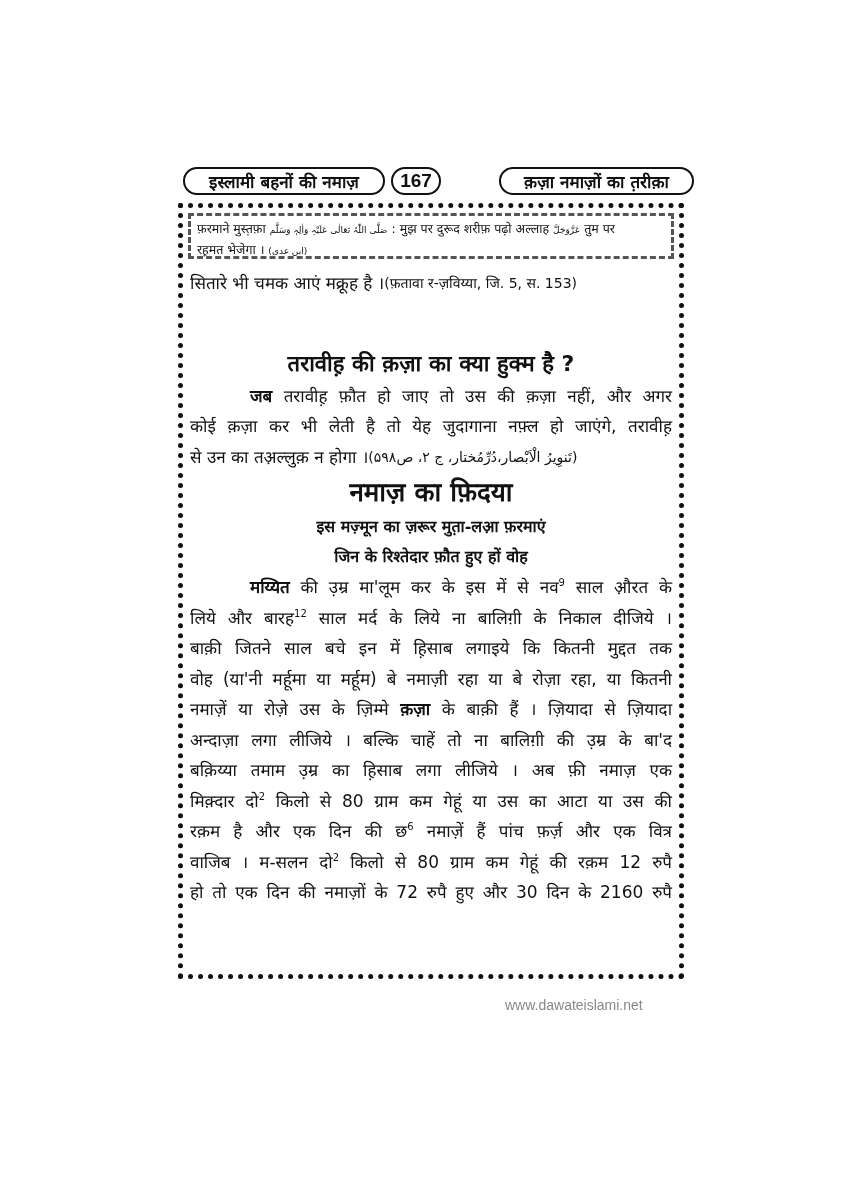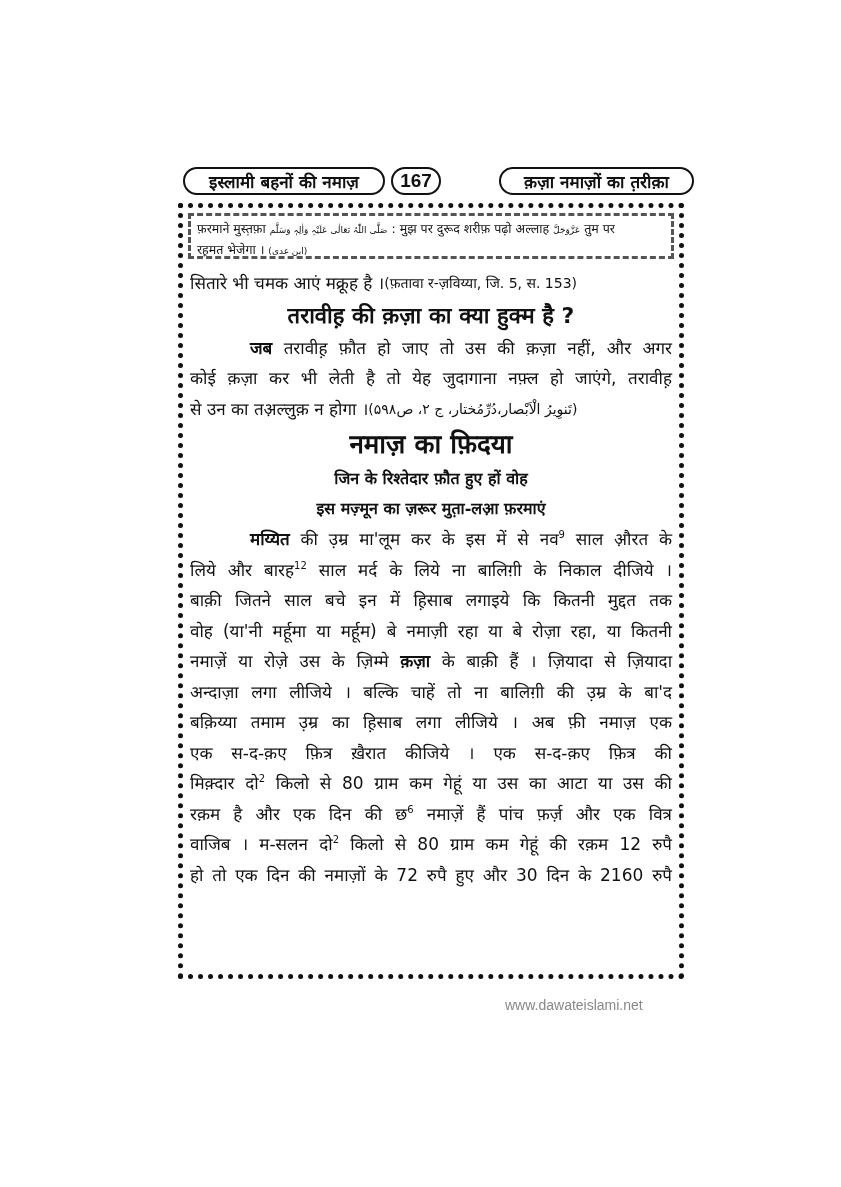--- a/index.html
+++ b/index.html
@@ -10,21 +10,21 @@
   .pill.num { left:208px; width:50px; font-family:"Liberation Sans", sans-serif; font-size:19px; }
   .pill.right { left:316px; width:195px; }
   .frame { position:absolute; top:203px; left:178px; width:506px; height:776px; box-sizing:border-box;
     border:5px dotted #111; }
   .notice { position:absolute; top:213px; left:188px; width:486px; height:46px; box-sizing:border-box; border:3px dashed #555; padding:3px 6px; font-size:12.5px; line-height:19px; }
   .notice b { font-weight:normal; }
   .arabic { font-size:9px; }
   .content { position:absolute; top:268px; left:190px; width:482px; font-size:17px; line-height:30.5px; }
   .line { white-space:nowrap; text-align:justify; text-align-last:justify; }
   .cite { font-size:14px; }
-  .h1 { text-align:center; font-weight:bold; font-size:22px; line-height:34px; }
+  .h1 { text-align:center; font-weight:bold; font-size:22px; line-height:34px;margin-top:48px; }
   .h0 { text-align:center; font-weight:bold; font-size:26px; line-height:40px; }
   .h2 { text-align:center; font-weight:bold; font-size:16px; line-height:30px; }
   .row { display:flex; justify-content:flex-start; }
   .indent { padding-left:60px; }
   sup { font-size:10px; line-height:0; }
   .footer { position:absolute; top:997px; left:505px; font-family:"Liberation Sans", sans-serif; font-size:14px; color:#888; }
 </style>
 </head>
 <body>
 
@@ -57,29 +57,28 @@
     <span class="cite">(फ़तावा र-ज़विय्या, जि. 5, स. 153)</span>
   </div>
   <div class="h1">तरावीह़ की क़ज़ा का क्या हुक्म है ?</div>
   <div class="line indent"><b>जब</b> <span>तरावीह़ फ़ौत हो जाए तो उस की क़ज़ा नहीं, और अगर</span></div>
   <div class="line">कोई क़ज़ा कर भी लेती है तो येह जुदागाना नफ़्ल हो जाएंगे, तरावीह़</div>
   <div class="row">
     <span>से उन का तअ़ल्लुक़ न होगा ।</span>
     <span class="cite" dir="rtl">(تَنوِیرُ الْاَبْصار،دُرِّمُختار، ج ۲، ص۵۹۸)</span>
   </div>
   <div class="h0">नमाज़ का फ़िदया</div>
+  <div class="h2">इस मज़्मून का ज़रूर मुत़ा-लआ़ फ़रमाएं</div>
   <div class="h2">जिन के  रिश्तेदार फ़ौत हुए हों वोह</div>
-  <div class="h2">इस मज़्मून का ज़रूर मुत़ा-लआ़ फ़रमाएं</div>
   <div class="line indent"><b>मय्यित</b> <span>की उ़म्र मा'लूम कर के इस में से नव</span><sup>9</sup> <span>साल औ़रत के</span></div>
   <div class="line"><span>लिये और बारह</span><sup>12</sup> <span>साल मर्द के लिये ना बालिग़ी के निकाल दीजिये ।</span></div>
   <div class="line">बाक़ी जितने साल बचे इन में ह़िसाब लगाइये कि कितनी मुद्दत तक</div>
   <div class="line">वोह (या'नी मर्हूमा या मर्हूम) बे नमाज़ी रहा या बे रोज़ा रहा, या कितनी</div>
   <div class="line"><span>नमाज़ें या रोज़े उस के ज़िम्मे</span> <b>क़ज़ा</b> <span>के बाक़ी हैं । ज़ियादा से ज़ियादा</span></div>
   <div class="line">अन्दाज़ा लगा लीजिये । बल्कि चाहें तो ना बालिग़ी की उ़म्र के बा'द</div>
   <div class="line">बक़िय्या तमाम उ़म्र का ह़िसाब लगा लीजिये । अब फ़ी नमाज़ एक</div>
-  <div class="line">एक स-द-क़ए फ़ित्र ख़ैरात कीजिये । एक स-द-क़ए फ़ित्र की</div>
   <div class="line"><span>मिक़्दार  दो</span><sup>2</sup> <span>किलो से 80 ग्राम कम गेहूं या उस का आटा या उस की</span></div>
   <div class="line"><span>रक़म है और एक दिन की छ</span><sup>6</sup> <span>नमाज़ें हैं पांच फ़र्ज़ और एक वित्र</span></div>
   <div class="line"><span>वाजिब । म-सलन दो</span><sup>2</sup> <span>किलो से 80 ग्राम कम गेहूं की रक़म 12 रुपै</span></div>
   <div class="line">हो तो एक दिन की नमाज़ों के 72 रुपै हुए और 30 दिन के 2160 रुपै</div>
 </div>
 
 <div class="footer">www.dawateislami.net</div>
 
 </body></html>

